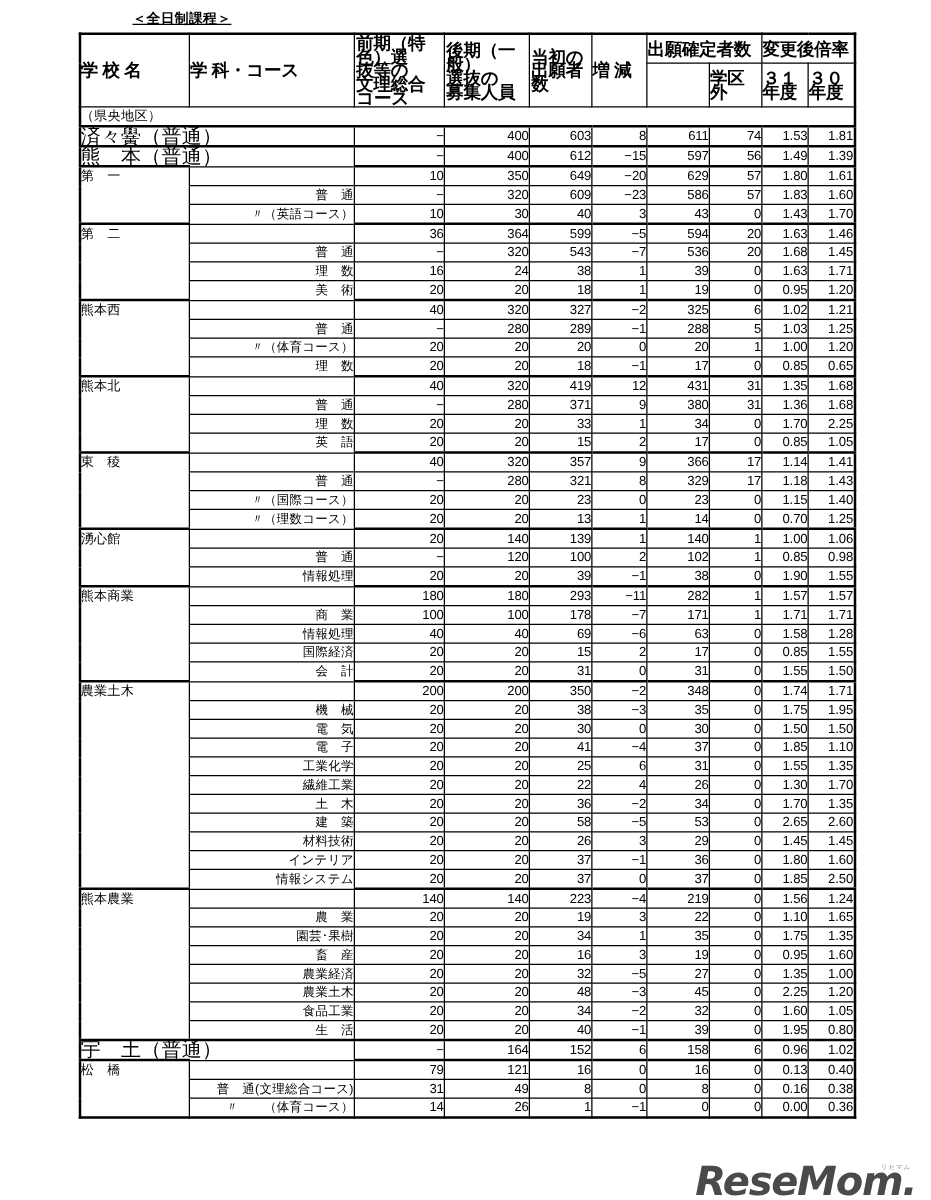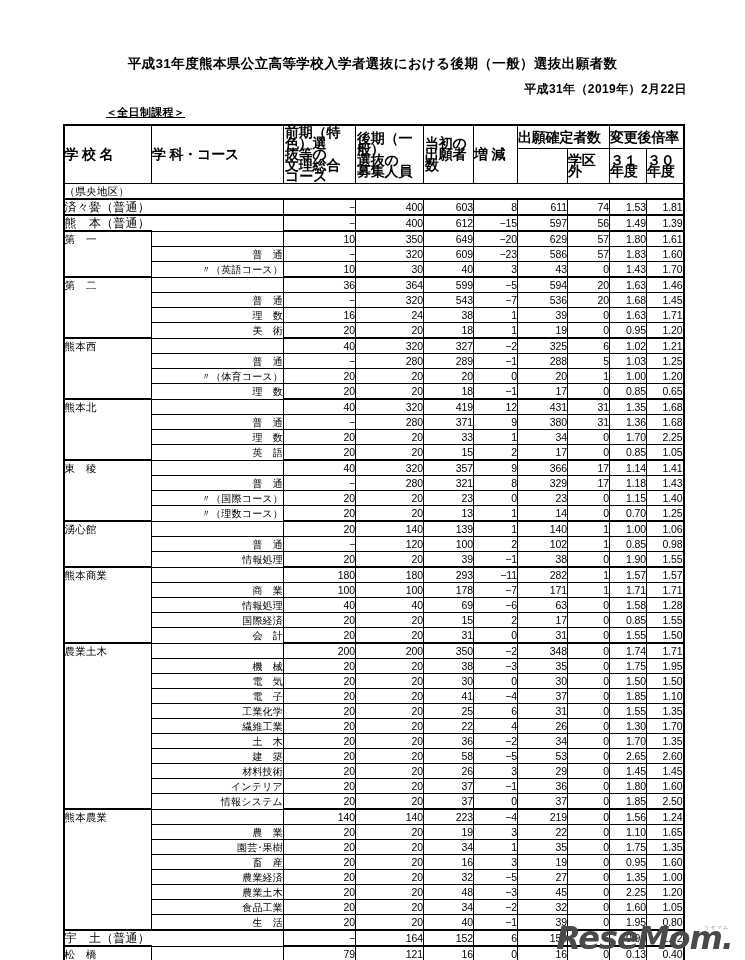--- a/index.html
+++ b/index.html
@@ -129,21 +129,21 @@
     letter-spacing: 0.2px;
   }
   td.blank { }
   
   tr.school-start > td { border-top: 2px solid #000000; }
 
   
   td.school-span {
     text-align: left;
     padding-left: 5px;
-    font-size: 12px;
+    font-size: 16px;
     letter-spacing: 0.2px;
   }
 
   
   .watermark {
     position: absolute;
     right: 12px;
     bottom: 6px;
     font-size: 32px;
     font-weight: bold;
@@ -161,24 +161,20 @@
     font-size: 5px;
     color: #8a8a8a;
     letter-spacing: 1px;
   }
 </style>
 </head>
 <body>
 
 <div class="page">
 
-  <div class="title-block">
-    <div class="main-title">平成31年度熊本県公立高等学校入学者選抜における後期（一般）選抜出願者数</div>
-    <div class="sub-title">平成31年（2019年）2月22日</div>
-  </div>
 
   <div class="course-label">＜全日制課程＞</div>
 
   <div class="table-wrap">
     <table class="grid outer">
       <colgroup>
         <col class="c-school">
           <col class="c-course">
           <col class="c-zenki">
           <col class="c-kouki">

